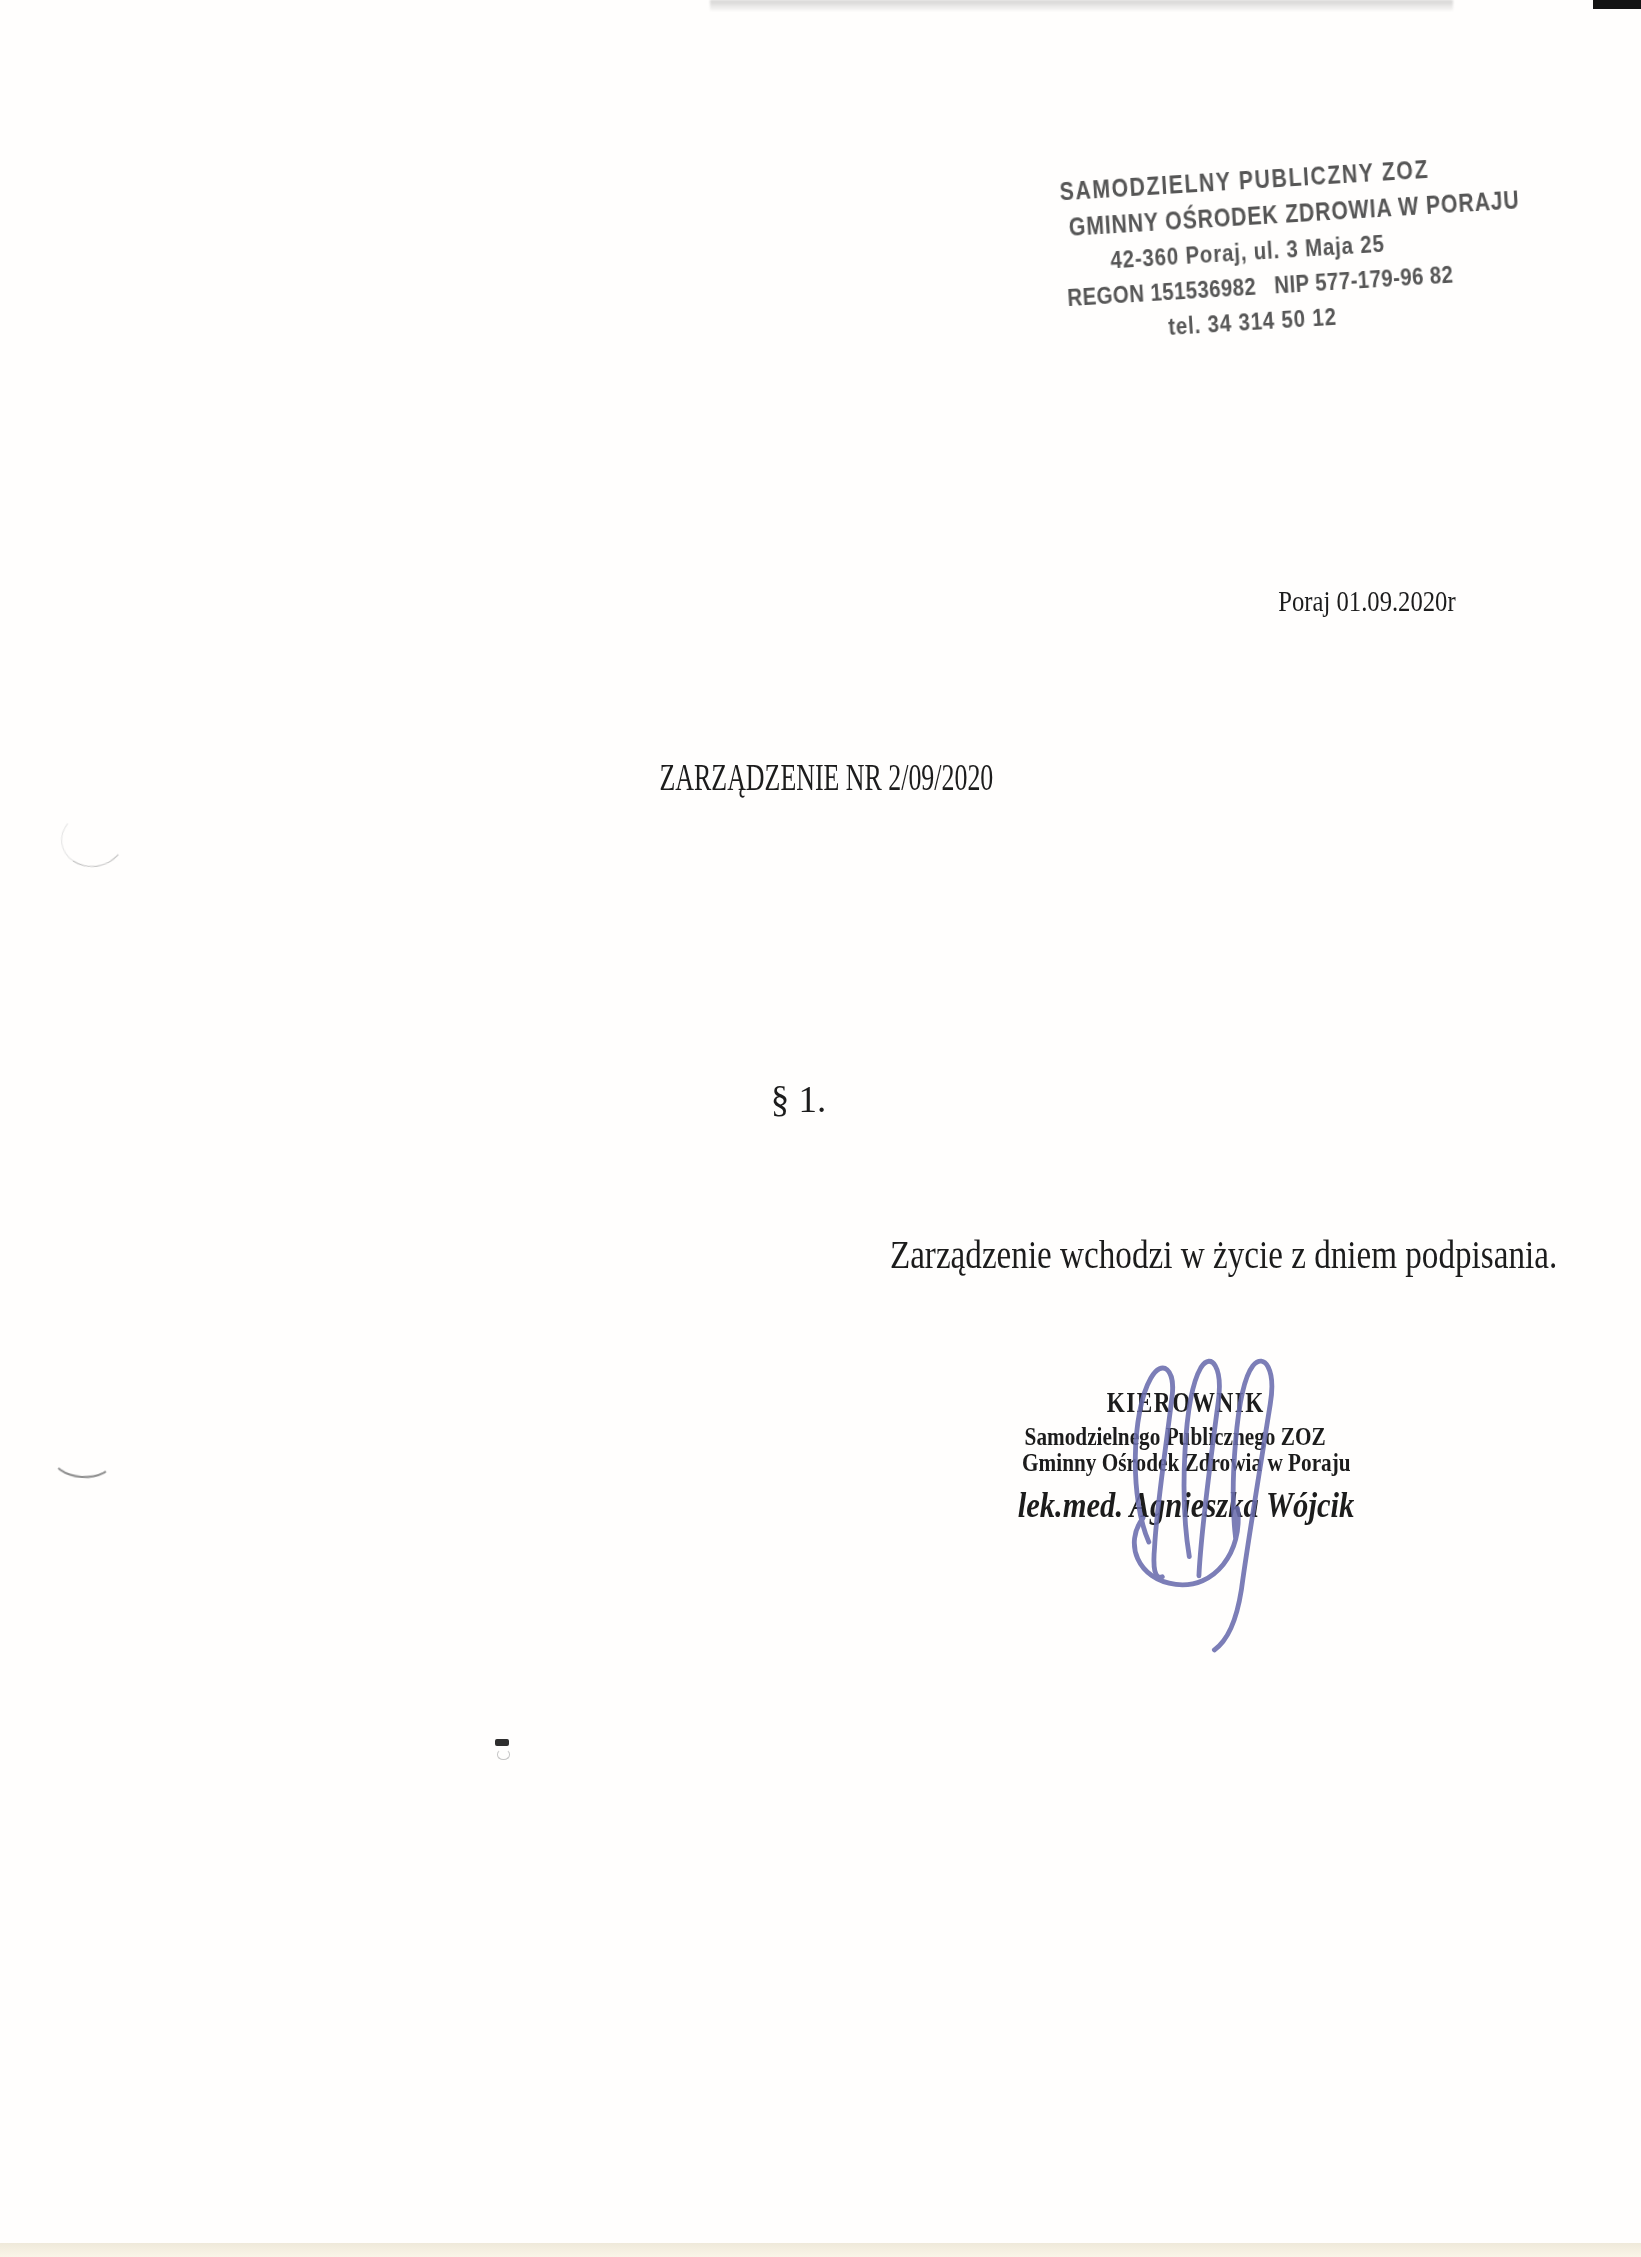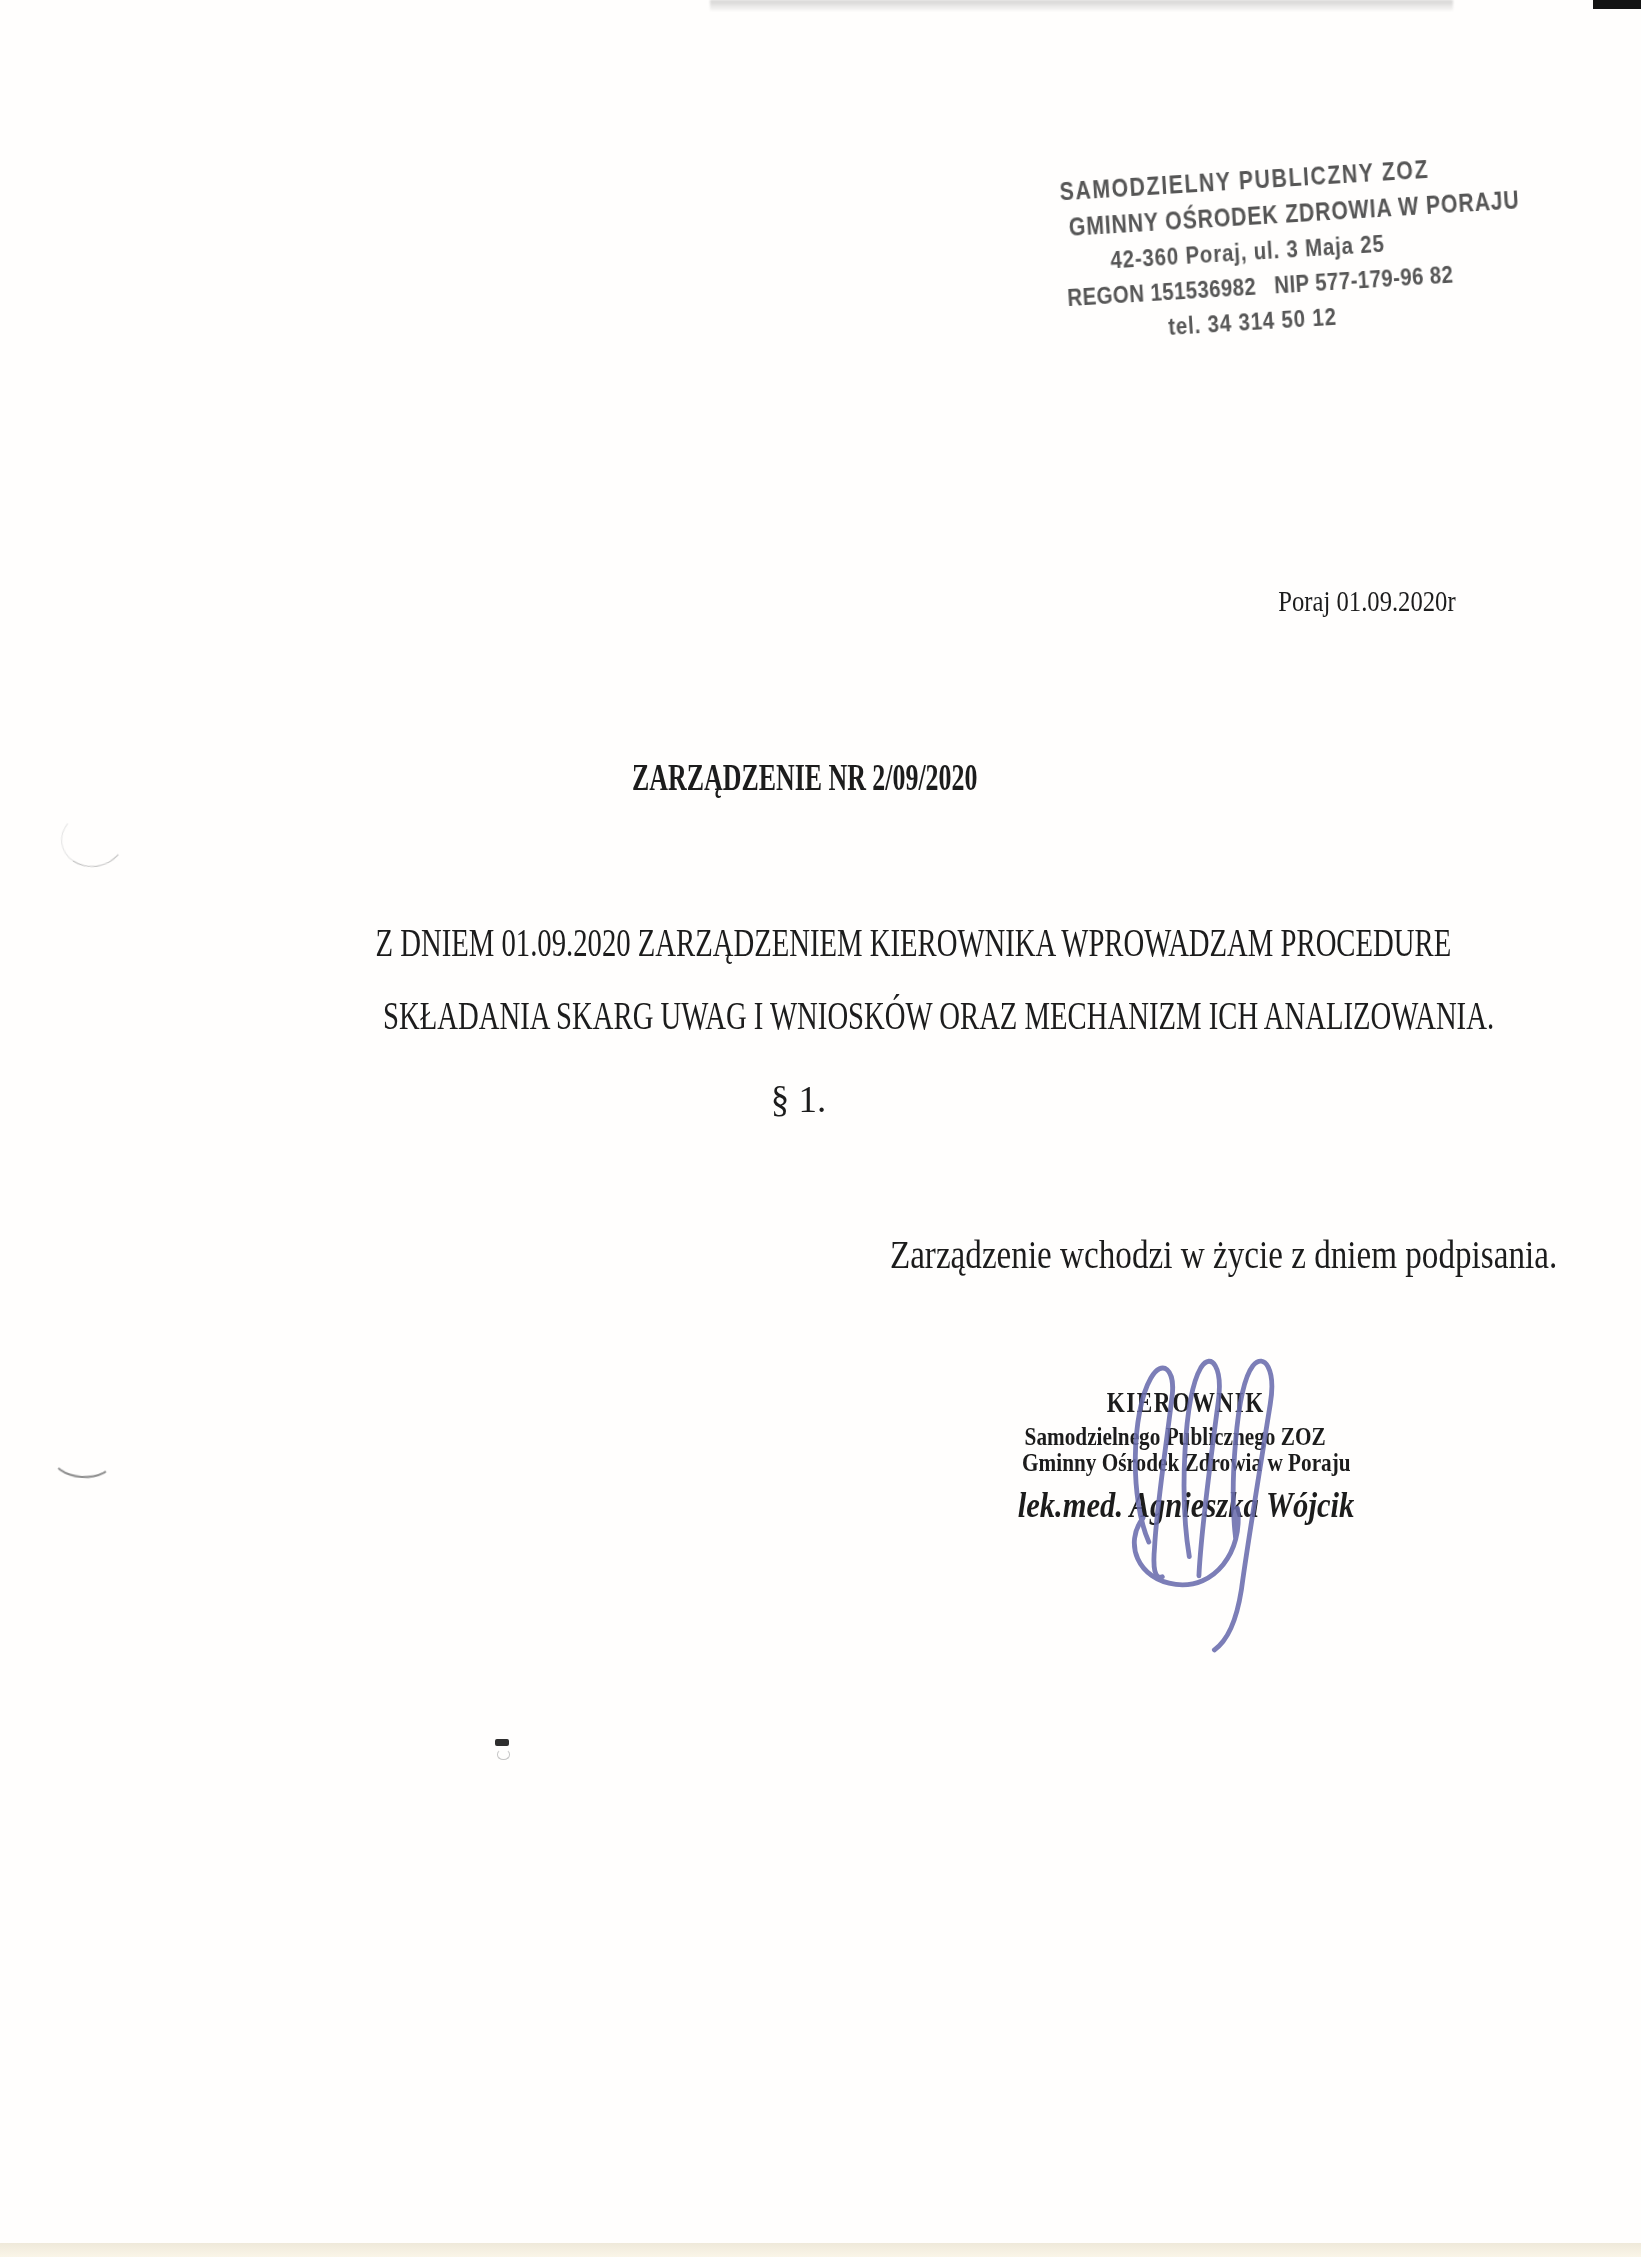--- a/index.html
+++ b/index.html
@@ -39,21 +39,21 @@
   .st-l5 span{font-size:24px;letter-spacing:1px;}
 
   
   .scx70{display:inline-block;transform:scaleX(.70);transform-origin:center;}
   .scx80{display:inline-block;transform:scaleX(.80);transform-origin:center;}
   .scx85{display:inline-block;transform:scaleX(.85);transform-origin:center;}
   .scx85r{display:inline-block;transform:scaleX(.85);transform-origin:right center;}
 
   .date-line{position:absolute;right:185px;top:585px;font-size:29px;white-space:nowrap;}
   .doc-title{position:absolute;left:0;top:756px;width:1609px;text-align:center;
-      font-size:37px;font-weight:bold;white-space:nowrap;}
+      font-size:37px;font-weight:normal;white-space:nowrap;padding-left:22px;}
   .body-par{position:absolute;left:145px;top:906px;width:1178px;text-align:center;}
   .body-par .bline{line-height:73px;font-size:41px;white-space:nowrap;}
   .section-mark{position:absolute;left:0;top:1078px;width:1597px;text-align:center;font-size:37px;}
   .effective-line{position:absolute;left:0;top:1232px;width:1616px;text-align:right;
       font-size:39px;white-space:nowrap;}
 
   
   .sig-role{position:absolute;left:985px;top:1386px;width:402px;text-align:center;
       font-size:29px;font-weight:bold;letter-spacing:1.9px;}
   .sig-org1{position:absolute;left:974px;top:1423px;width:402px;text-align:center;
@@ -88,24 +88,20 @@
   </div>
 
   <div class="date-line">
     <span class="scx85r">Poraj 01.09.2020r</span>
   </div>
 
   <div class="doc-title">
     <span class="scx70">ZARZĄDZENIE NR 2/09/2020</span>
   </div>
 
-  <div class="body-par">
-    <div class="bline"><span class="scx70">Z DNIEM 01.09.2020 ZARZĄDZENIEM KIEROWNIKA WPROWADZAM PROCEDURE</span></div>
-    <div class="bline"><span class="scx70">SKŁADANIA SKARG UWAG I WNIOSKÓW ORAZ MECHANIZM ICH ANALIZOWANIA.</span></div>
-  </div>
 
   <div class="section-mark">
     <span>§ 1.</span>
   </div>
 
   <div class="effective-line">
     <span class="scx85">Zarządzenie wchodzi w życie z dniem podpisania.</span>
   </div>
 
   <div class="sig-role">

